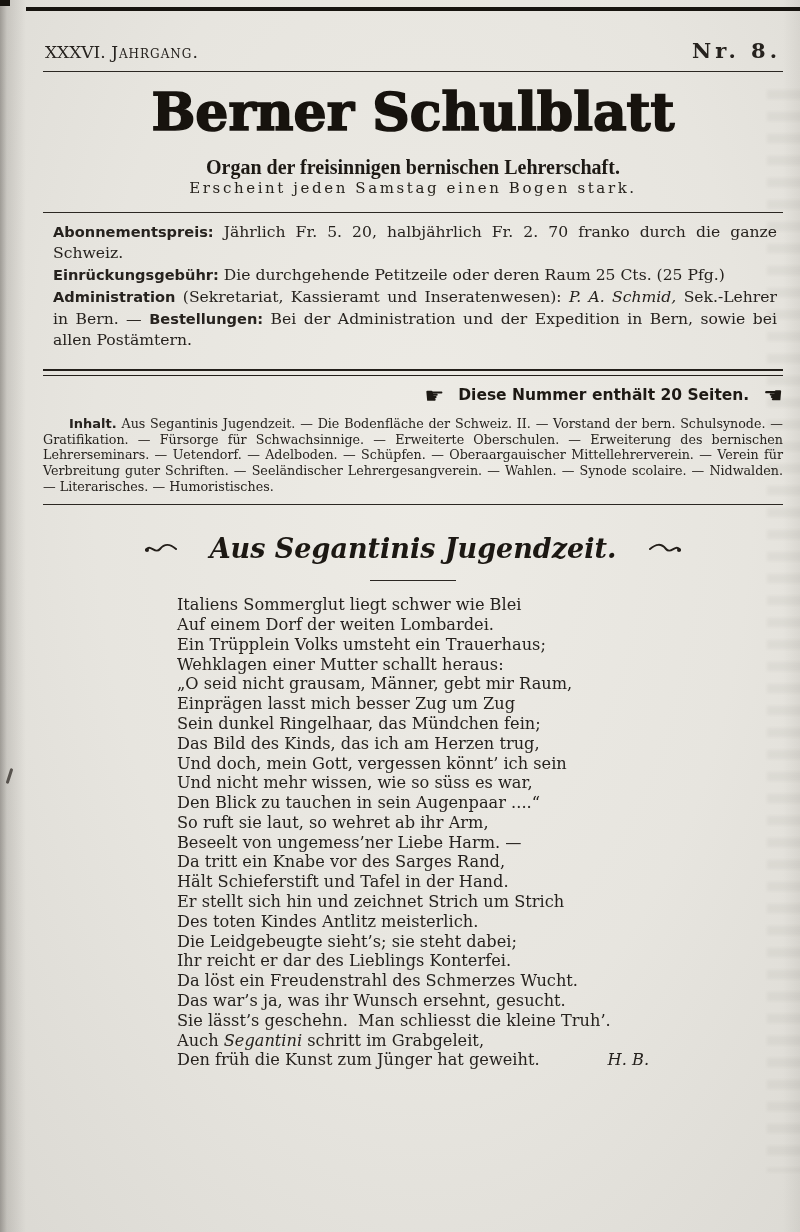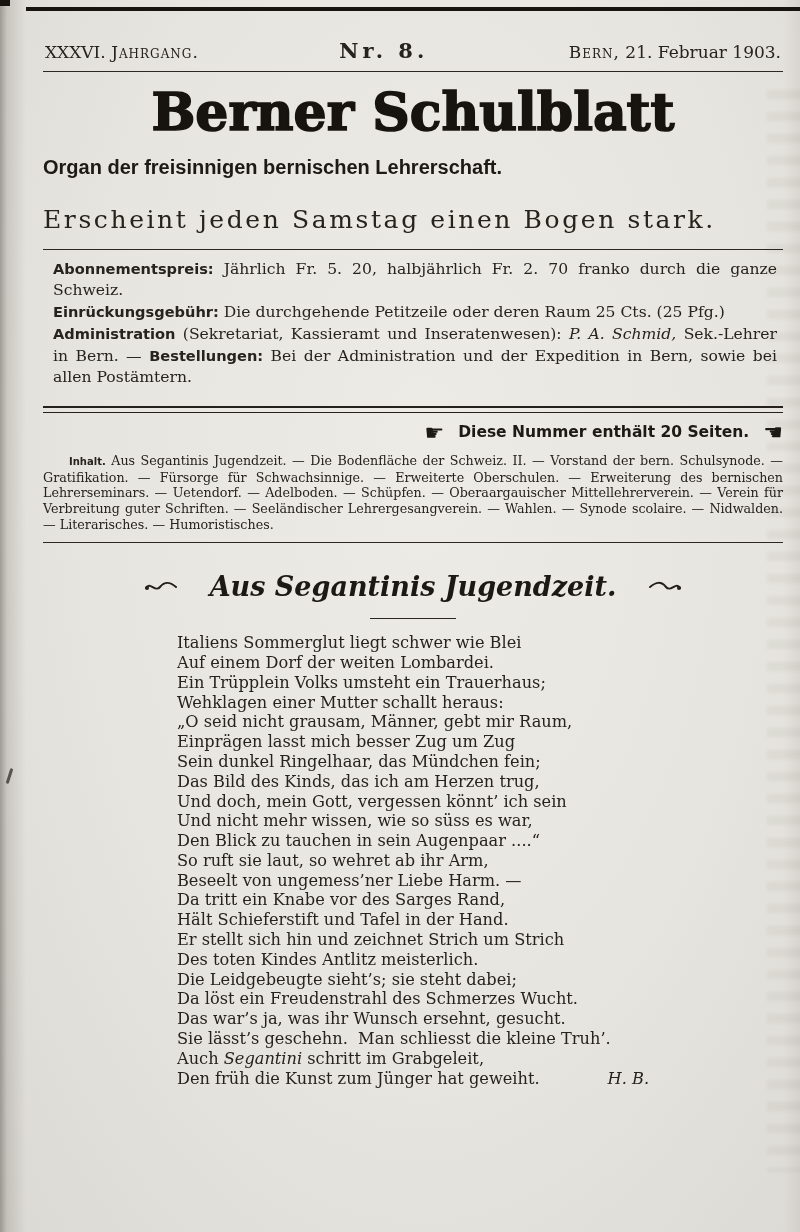--- a/index.html
+++ b/index.html
@@ -65,27 +65,27 @@
     text-align:center;
     font-family:"DejaVu Serif","Liberation Serif",serif;
     font-weight:bold;
     font-size:52px;
     line-height:1.08;
     letter-spacing:0px;
     color:#17130e;
     -webkit-text-stroke:1.6px #17130e;
   }
   .masthead-subtitle{
-    margin-top:16px;
-    font-family:Liberation Sans, sans-serif;
+    margin-top:16px;text-align:center;
+    font-family:Liberation Serif, serif;
     font-weight:bold;font-size:20px;color:#1d1914;
   }
   .masthead-tagline{
-    margin-top:26px;text-align:left;
-    font-size:25px;letter-spacing:2.6px;color:#26221c;
+    margin-top:0;text-align:center;
+    font-size:15px;letter-spacing:2.6px;color:#26221c;
   }
 
   
   .imprint{
     padding:8px 6px 10px 10px;
     font-size:15.6px;line-height:21px;
     text-align:justify;
   }
   .imprint p{margin:0;}
   .lbl{
@@ -104,21 +104,21 @@
   .hand.left{margin-right:14px;}
   .hand.right{margin-left:14px;}
 
   
   .contents{
     margin-top:8px;
     font-size:12.7px;line-height:15.6px;
     text-align:justify;
   }
   .contents .first-indent{display:inline-block;width:26px;}
-  .contents .lbl{font-size:10px;}
+  .contents .lbl{font-size:13px;}
 
   
   .article-title{
     margin-top:28px;text-align:center;
     font-family:"DejaVu Serif","Liberation Serif",serif;
     font-weight:bold;font-style:italic;
     font-size:27px;color:#1c1813;
     display:flex;align-items:center;justify-content:center;gap:32px;
   }
   .ornament svg{display:block;}
@@ -147,24 +147,20 @@
   <div class="showthrough"></div>
 
   <div class="content">
 
     <div class="header-row">
       <div>
         <span>XXXVI.</span>
         <span class="sc">Jahrgang.</span>
       </div>
       <div class="issue-no">Nr. 8.</div>
-      <div>
-        <span class="sc">Bern,</span>
-        <span>21. Februar 1903.</span>
-      </div>
     </div>
     <hr class="rule thin">
 
     <div class="masthead-title">Berner Schulblatt</div>
     <div class="masthead-subtitle">Organ der freisinnigen bernischen Lehrerschaft.</div>
     <div class="masthead-tagline">Erscheint jeden Samstag einen Bogen stark.</div>
 
     <hr class="rule" style="margin-top:15px;">
 
     <div class="imprint">
@@ -221,20 +217,21 @@
           <div class="poem-line">Und doch, mein Gott, vergessen könnt’ ich sein</div>
           <div class="poem-line">Und nicht mehr wissen, wie so süss es war,</div>
           <div class="poem-line">Den Blick zu tauchen in sein Augenpaar ....“</div>
           <div class="poem-line">So ruft sie laut, so wehret ab ihr Arm,</div>
           <div class="poem-line">Beseelt von ungemess’ner Liebe Harm. —</div>
           <div class="poem-line">Da tritt ein Knabe vor des Sarges Rand,</div>
           <div class="poem-line">Hält Schieferstift und Tafel in der Hand.</div>
           <div class="poem-line">Er stellt sich hin und zeichnet Strich um Strich</div>
           <div class="poem-line">Des toten Kindes Antlitz meisterlich.</div>
           <div class="poem-line">Die Leidgebeugte sieht’s; sie steht dabei;</div>
+          <div class="poem-line">Ihr reicht er dar des Lieblings Konterfei.</div>
           <div class="poem-line">Da löst ein Freudenstrahl des Schmerzes Wucht.</div>
           <div class="poem-line">Das war’s ja, was ihr Wunsch ersehnt, gesucht.</div>
           <div class="poem-line">Sie lässt’s geschehn.  Man schliesst die kleine Truh’.</div>
         </div>
       <div class="poem-line"><span>Auch </span><span class="em">Segantini</span><span> schritt im Grabgeleit,</span></div>
       <div class="poem-line"><span>Den früh die Kunst zum Jünger hat geweiht.</span><span class="author">H. B.</span></div>
     </div>
 
   </div>
 </div>

